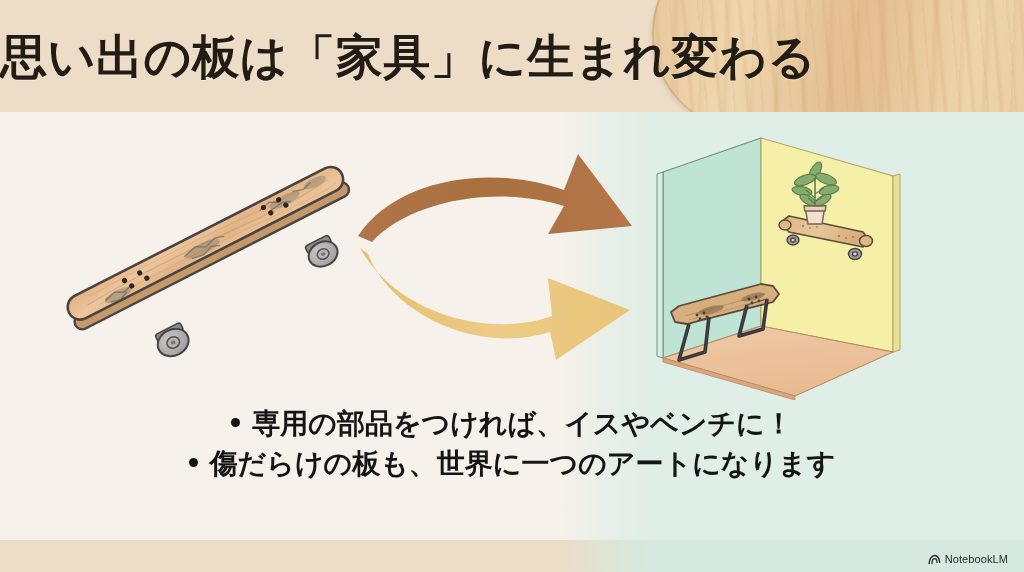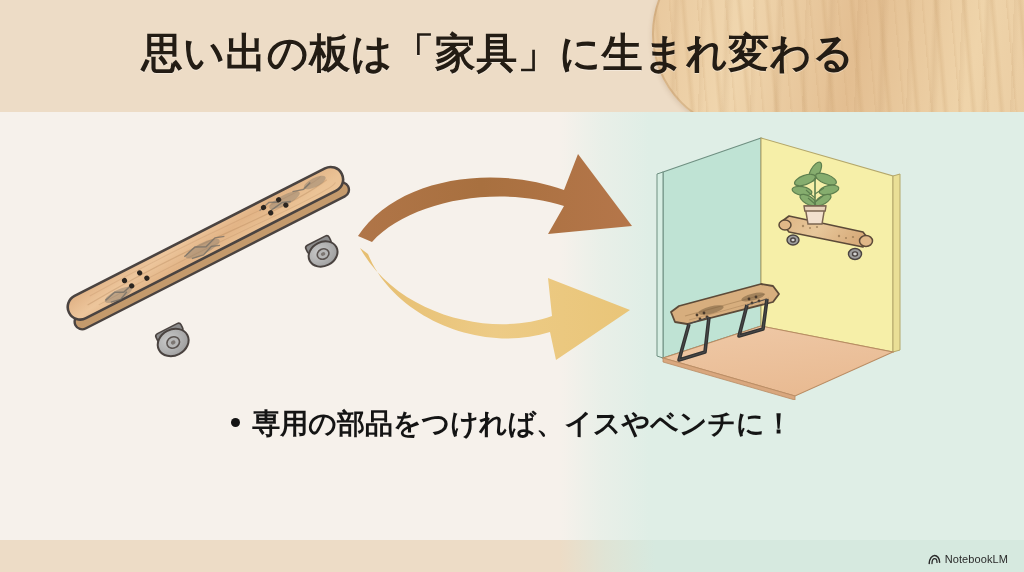--- a/index.html
+++ b/index.html
@@ -81,23 +81,22 @@
     border-radius: 98px;
     border: 2px solid rgba(180,138,90,0.35);
     box-sizing: border-box;
   }
 
   .title {
     position: absolute;
     left: 0;
     top: 26px;
     width: 996px;
-    text-align: center;
     font-family: "DejaVu Sans", "Liberation Sans", sans-serif;
-    font-size: 41px;
+    font-size: 47px;
     font-weight: 700;
     letter-spacing: 0.5px;
     color: #231C14;
     text-shadow: 0 1px 0 rgba(255,255,255,0.35);
     white-space: nowrap;
     z-index: 6;
   }
 
   
   .bottom-band {
@@ -404,20 +403,24 @@
     <div class="deck-shape"></div>
     <div class="deck-edge"></div>
   </div>
   <div class="title">思い出の板は「家具」に生まれ変わる</div>
 
   <div class="bullets">
     <div class="bullet-line">
       <span class="bullet-dot"></span>
       <span>専用の部品をつければ、イスやベンチに！</span>
     </div>
+    <div class="bullet-line">
+      <span class="bullet-dot"></span>
+      <span>傷だらけの板も、世界に一つのアートになります</span>
+    </div>
   </div>
 
   <div class="bottom-band"></div>
   <div class="bottom-band-right"></div>
 
   <div class="watermark">
     <span>
       <svg width="13" height="11" viewBox="0 0 13 11">
         <path d="M1.2 9.6 C1.2 4.6 4.2 1.4 6.6 1.4 C9.0 1.4 11.6 4.0 11.6 8.2" fill="none" stroke="#2A2A2A" stroke-width="1.5" stroke-linecap="round"></path>
         <path d="M4.0 9.6 C4.0 6.6 5.3 4.6 6.7 4.6 C8.1 4.6 9.0 6.2 9.0 8.4" fill="none" stroke="#2A2A2A" stroke-width="1.3" stroke-linecap="round"></path>

